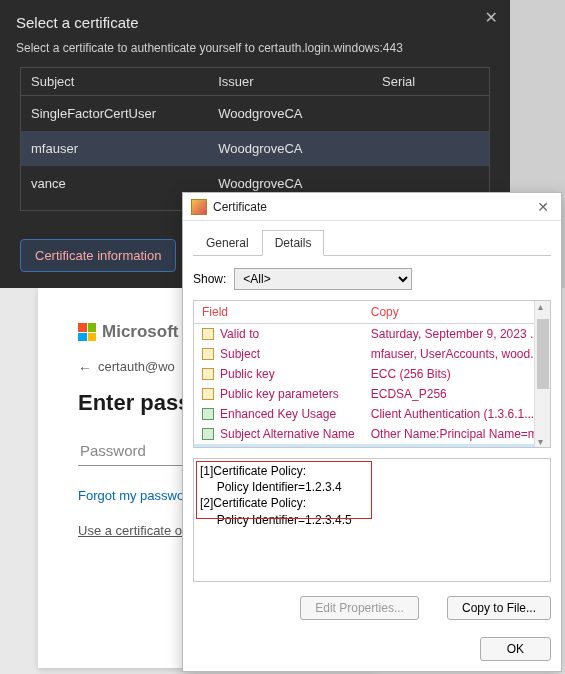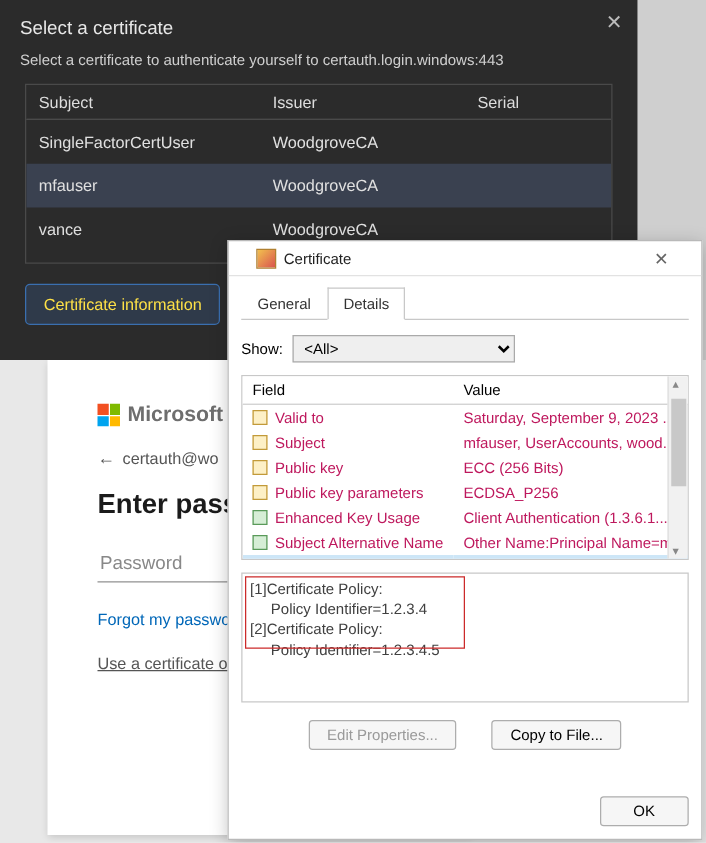--- a/index.html
+++ b/index.html
@@ -12,22 +12,22 @@
   }
   .cert-select h1 { margin:0 0 10px 0; font-size:15px; font-weight:400; }
   .cert-select .sub { font-size:12px; color:#cfcfcf; margin-bottom:12px; }
   .cert-select .close { position:absolute; right:12px; top:8px; font-size:16px; color:#bbb; cursor:pointer;}
   .cert-table-wrap { border:1px solid #4a4a4a; height:144px; overflow:hidden; position:relative; margin:4px 4px 0 4px;}
   .cert-table { width:100%; border-collapse:collapse; font-size:13px; }
   .cert-table thead th { text-align:left; font-weight:400; color:#ddd; padding:6px 10px; border-bottom:1px solid #4a4a4a;}
   .cert-table tbody td { padding:10px 10px; color:#e0e0e0; }
   .cert-table tbody tr.selected { background:#3a4150; }
   .cert-info-btn {
-    margin-top:16px; margin-left:4px; display:inline-block; padding:8px 14px; font-size:13px;
-    border:1px solid #3a6fb0; color:#fde047; background:#2f3a4a; border-radius:4px; cursor:pointer;
+    margin-top:28px; margin-left:4px; display:inline-block; padding:8px 14px; font-size:13px;
+    border:1px solid #3a6fb0; color:#fca5a5; background:#2f3a4a; border-radius:4px; cursor:pointer;
   }
   .gray-strip { position:absolute; right:0; top:0; width:55px; height:288px; background:#cfcfcf;}
 
   
   .signin-card {
     position:absolute; left:38px; top:288px; width:340px; height:380px; background:#fff;
     box-shadow:0 2px 6px rgba(0,0,0,.15); padding:34px 40px;
   }
   .blue-dot { position:absolute; left:156px; top:-2px; width:8px; height:8px; border-radius:50%; background:#2672ec;}
   .ms-logo { display:flex; align-items:center; gap:6px; color:#6e6e6e; font-size:17px; font-weight:600;}
@@ -42,45 +42,45 @@
   .pw-input { margin-top:20px; width:100%; border:none; border-bottom:1px solid #919191; font-size:15px; padding:6px 2px; color:#666; background:transparent;}
   .pw-input::placeholder{color:#888;}
   .link { display:block; margin-top:22px; font-size:13px; color:#0067b8; text-decoration:none;}
   .certlink { display:block; margin-top:20px; font-size:13px; color:#555; text-decoration:underline;}
 
   
   .cert-window {
     position:absolute; left:182px; top:192px; width:380px; height:480px; background:#fff;
     border:1px solid #b9b9b9; box-shadow:0 4px 14px rgba(0,0,0,.25);
   }
-  .cert-titlebar { height:28px; display:flex; align-items:center; padding:0 22px; font-size:12px; color:#222; border-bottom:1px solid #e2e2e2;}
+  .cert-titlebar { height:28px; display:flex; align-items:center; padding:0 8px; font-size:12px; color:#222; border-bottom:1px solid #e2e2e2;}
   .cert-titlebar .icon { width:16px; height:16px; margin-right:6px; display:inline-block; background:linear-gradient(135deg,#f2c14e,#d9534f); border:1px solid #b08030;}
   .cert-titlebar .x { margin-left:auto; font-size:14px; color:#666; cursor:pointer; padding:0 4px;}
   .cert-body { padding:8px 10px 10px 10px; height:calc(100% - 28px); display:flex; flex-direction:column;}
   .tabs { display:flex; border-bottom:1px solid #c8c8c8; font-size:12px;}
   .tabs .tab { padding:5px 12px; border:1px solid transparent; border-bottom:none; color:#333; cursor:pointer; position:relative; top:1px;}
   .tabs .tab.active { border-color:#c8c8c8; background:#fff; border-bottom:1px solid #fff;}
   .show-row { display:flex; align-items:center; gap:8px; margin:12px 0 10px 0; font-size:12px;}
   .show-row select { flex:0 0 178px; font-size:12px; padding:2px 4px; border:1px solid #aaa;}
   .fields-box { border:1px solid #c8c8c8; height:148px; overflow:hidden; position:relative;}
   .fields-box table { width:100%; border-collapse:collapse; font-size:12px;}
-  .fields-box thead th { text-align:left; font-weight:400; background:#fff; padding:4px 8px; border-bottom:1px solid #d4d4d4; color:#000000;}
+  .fields-box thead th { text-align:left; font-weight:400; background:#fff; padding:4px 8px; border-bottom:1px solid #d4d4d4; color:#ef4444;}
   .fields-box tbody td { padding:3px 8px; color:#be185d; white-space:nowrap; overflow:hidden; text-overflow:ellipsis;}
   .fields-box tbody tr.sel { background:#cde6f7;}
   .fld-ico { display:inline-block; width:12px; height:12px; margin-right:6px; vertical-align:-2px; border:1px solid #c29a3a; background:#fdf0c6;}
   .fld-ico.ext { border-color:#5a9a5a; background:#d6eed6;}
   .fields-box .sb { position:absolute; right:0; top:0; bottom:0; width:16px; background:#f1f1f1; border-left:1px solid #ddd;}
   .fields-box .sb::before{content:"▴"; position:absolute; top:0; left:3px; font-size:10px; color:#888;}
   .fields-box .sb::after{content:"▾"; position:absolute; bottom:0; left:3px; font-size:10px; color:#888;}
   .fields-box .sb .thumb{position:absolute; left:2px; top:18px; width:12px; height:70px; background:#c8c8c8;}
 
-  .detail-box { border:1px solid #c8c8c8; height:104px; margin-top:10px; padding:4px 6px; font-size:12px; line-height:1.35; color:#404040; position:relative;}
+  .detail-box { border:1px solid #c8c8c8; height:124px; margin-top:10px; padding:4px 6px; font-size:12px; line-height:1.35; color:#000000; position:relative;}
   .detail-box .redrect { position:absolute; left:2px; top:2px; width:176px; height:58px; border:1px solid #cc2a2a; pointer-events:none;}
 
-  .btn-row { display:flex; gap:28px; margin-top:14px; justify-content:center;}
+  .btn-row { display:flex; gap:28px; margin-top:14px; justify-content:flex-end;}
   .btn-row button { font-size:12px; padding:4px 14px; border:1px solid #adadad; background:#f6f6f6; border-radius:3px; cursor:pointer;}
   .btn-row button:disabled { color:#9a9a9a; cursor:default;}
 
   .ok-row { margin-top:auto; display:flex; justify-content:flex-end; padding-top:12px;}
   .ok-row button { font-size:12px; padding:4px 26px; border:1px solid #adadad; background:#f6f6f6; border-radius:3px; cursor:pointer;}
 </style>
 </head>
 <body>
 
 <div class="gray-strip"></div>
@@ -158,21 +158,21 @@
       <select><option id="show-opt">&lt;All&gt;</option></select>
     </div>
     <div class="fields-box">
       <div class="sb">
           <div class="thumb"></div>
         </div>
       <table>
         <thead>
             <tr>
           <th style="width:46%">Field</th>
-          <th>Value</th>
+          <th>Copy</th>
         </tr>
           </thead>
         <tbody id="field-rows">
             <tr>
               <td><span class="fld-ico"></span>Valid to</td>
               <td>Saturday, September 9, 2023 ...</td>
             </tr>
             <tr>
               <td><span class="fld-ico"></span>Subject</td>
               <td>mfauser, UserAccounts, wood...</td>

